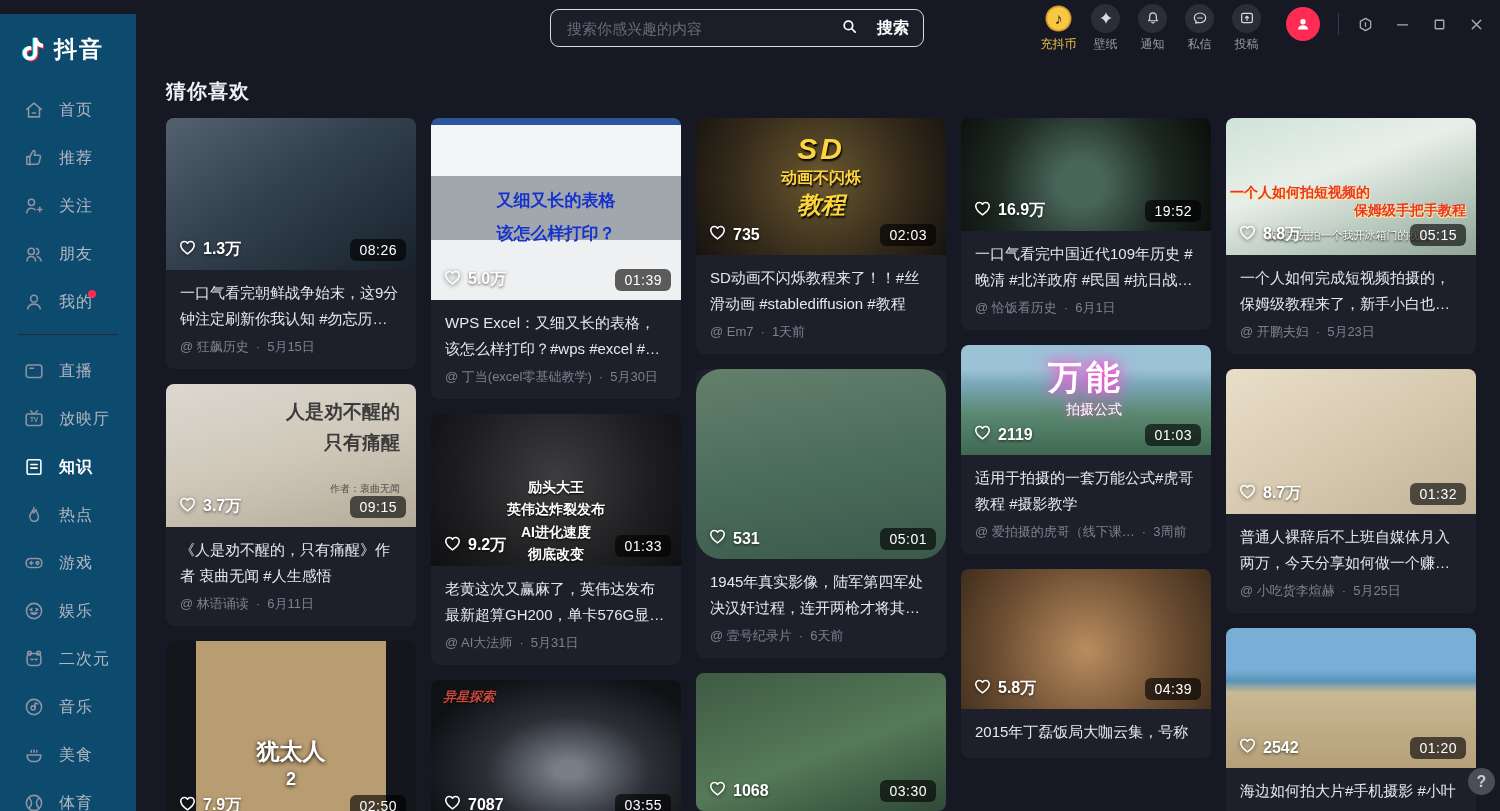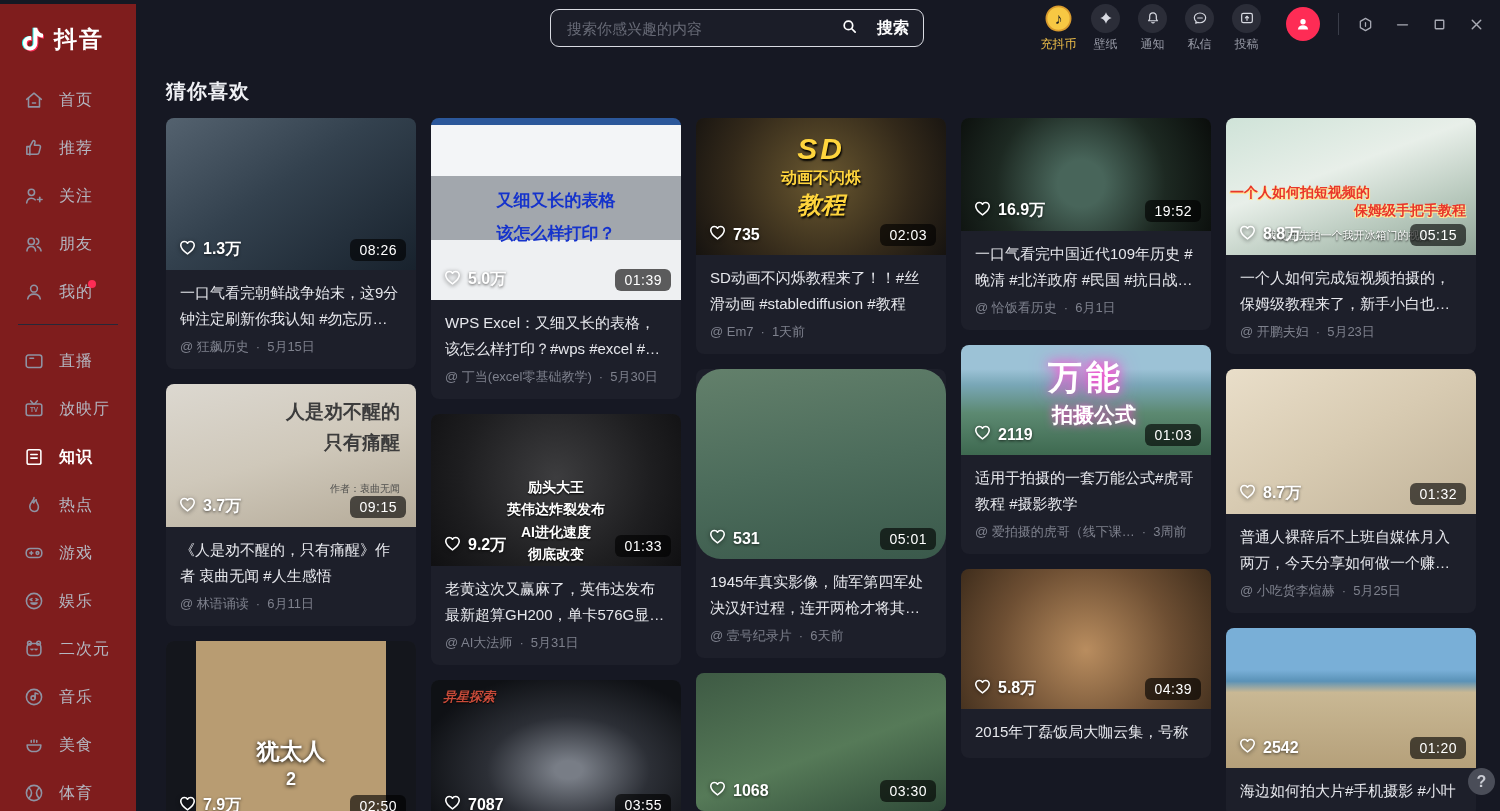--- a/index.html
+++ b/index.html
@@ -5,22 +5,22 @@
   * { margin:0; padding:0; box-sizing:border-box; }
   html,body { width:1500px; height:811px; overflow:hidden; }
   body {
     background:#161823;
     font-family:"Liberation Sans", sans-serif;
     color:#e6e7ec;
     position:relative;
   }
   
   .sidebar {
-    position:absolute; left:0; top:4px; bottom:0; width:136px;
-    background:#7f1d1d; z-index:5;
+    position:absolute; left:0; top:14px; bottom:0; width:136px;
+    background:#0c4a6e; z-index:5;
   }
   .logo { display:flex; align-items:center; gap:6px; padding:14px 0 0 18px; height:56px; cursor:pointer; }
   .logo-text { font-size:23px; font-weight:700; color:#fff; letter-spacing:2px; }
   .nav { padding-top:16px; }
   .nav-item {
     display:flex; align-items:center; gap:13px; height:48px; padding-left:22px;
     cursor:pointer; position:relative;
   }
   .nav-ic { width:24px; height:24px; color:#8f93a3; display:flex; align-items:center; justify-content:center; }
   .nav-ic svg { width:22px; height:22px; }
@@ -114,21 +114,21 @@
   .art-excel .ovl { top:66px; text-align:center; color:#1533cc; font-weight:700; font-size:17px; line-height:1.95; }
   .art-dune .ovl { top:12px; left:auto; right:16px; text-align:right; color:#3c3c3c; font-weight:700; font-size:19px; line-height:1.65; }
   .art-dune .ovl .l3 { font-size:10px; margin-top:22px; font-weight:400; color:#50504e; }
   .art-sd .ovl { top:14px; text-align:center; color:#ffd53d; font-weight:800; text-shadow:1px 2px 2px #000; }
   .art-sd .ovl .l1 { font-size:30px; font-style:italic; letter-spacing:3px; }
   .art-sd .ovl .l2 { font-size:16px; margin-top:2px; }
   .art-sd .ovl .l3 { font-size:24px; font-style:italic; }
   .art-nvidia .ovl { top:62px; text-align:center; color:#fff; font-weight:700; font-size:14px; line-height:1.6; text-shadow:0 1px 2px #000; }
   .art-mountains .ovl { top:10px; text-align:center; color:#fff; }
   .art-mountains .ovl .l1 { font-size:34px; font-weight:800; letter-spacing:4px; text-shadow:0 0 10px #ff4dd2,0 0 20px #ff4dd2; }
-  .art-mountains .ovl .l2 { font-size:21px; font-weight:700; text-shadow:0 0 8px #ff4dd2;padding-left:16px; }
+  .art-mountains .ovl .l2 { font-size:14px; font-weight:400; text-shadow:0 0 8px #ff4dd2;padding-left:16px; }
   .art-room .ovl { top:66px; left:4px; right:10px; font-weight:800; font-size:14px; color:#e8362b;
     text-shadow:1px 1px 0 #ffe89a,-1px 1px 0 #ffe89a; }
   .art-room .ovl .l2 { text-align:right; }
   .art-room .ovl .l3 { text-align:center; color:#fff; font-weight:400; font-size:11px; text-shadow:0 1px 2px #000; margin-top:8px; }
   .art-desk .ovl { top:30px; text-align:center; color:#f4f4f4; font-size:14px; font-weight:600; line-height:2.3; text-shadow:0 1px 3px rgba(0,0,0,.55); }
   .art-wall .ovl { top:95px; text-align:center; color:#fff; font-weight:800; font-size:23px; line-height:1.35; text-shadow:0 1px 4px #000; }
   .art-wall .ovl .l2 { font-size:18px; }
   .art-corridor .ovl { top:8px; left:12px; color:#c84b3a; font-weight:700; font-style:italic; font-size:13px; text-shadow:0 1px 1px #000; }
   
   .help-btn {

